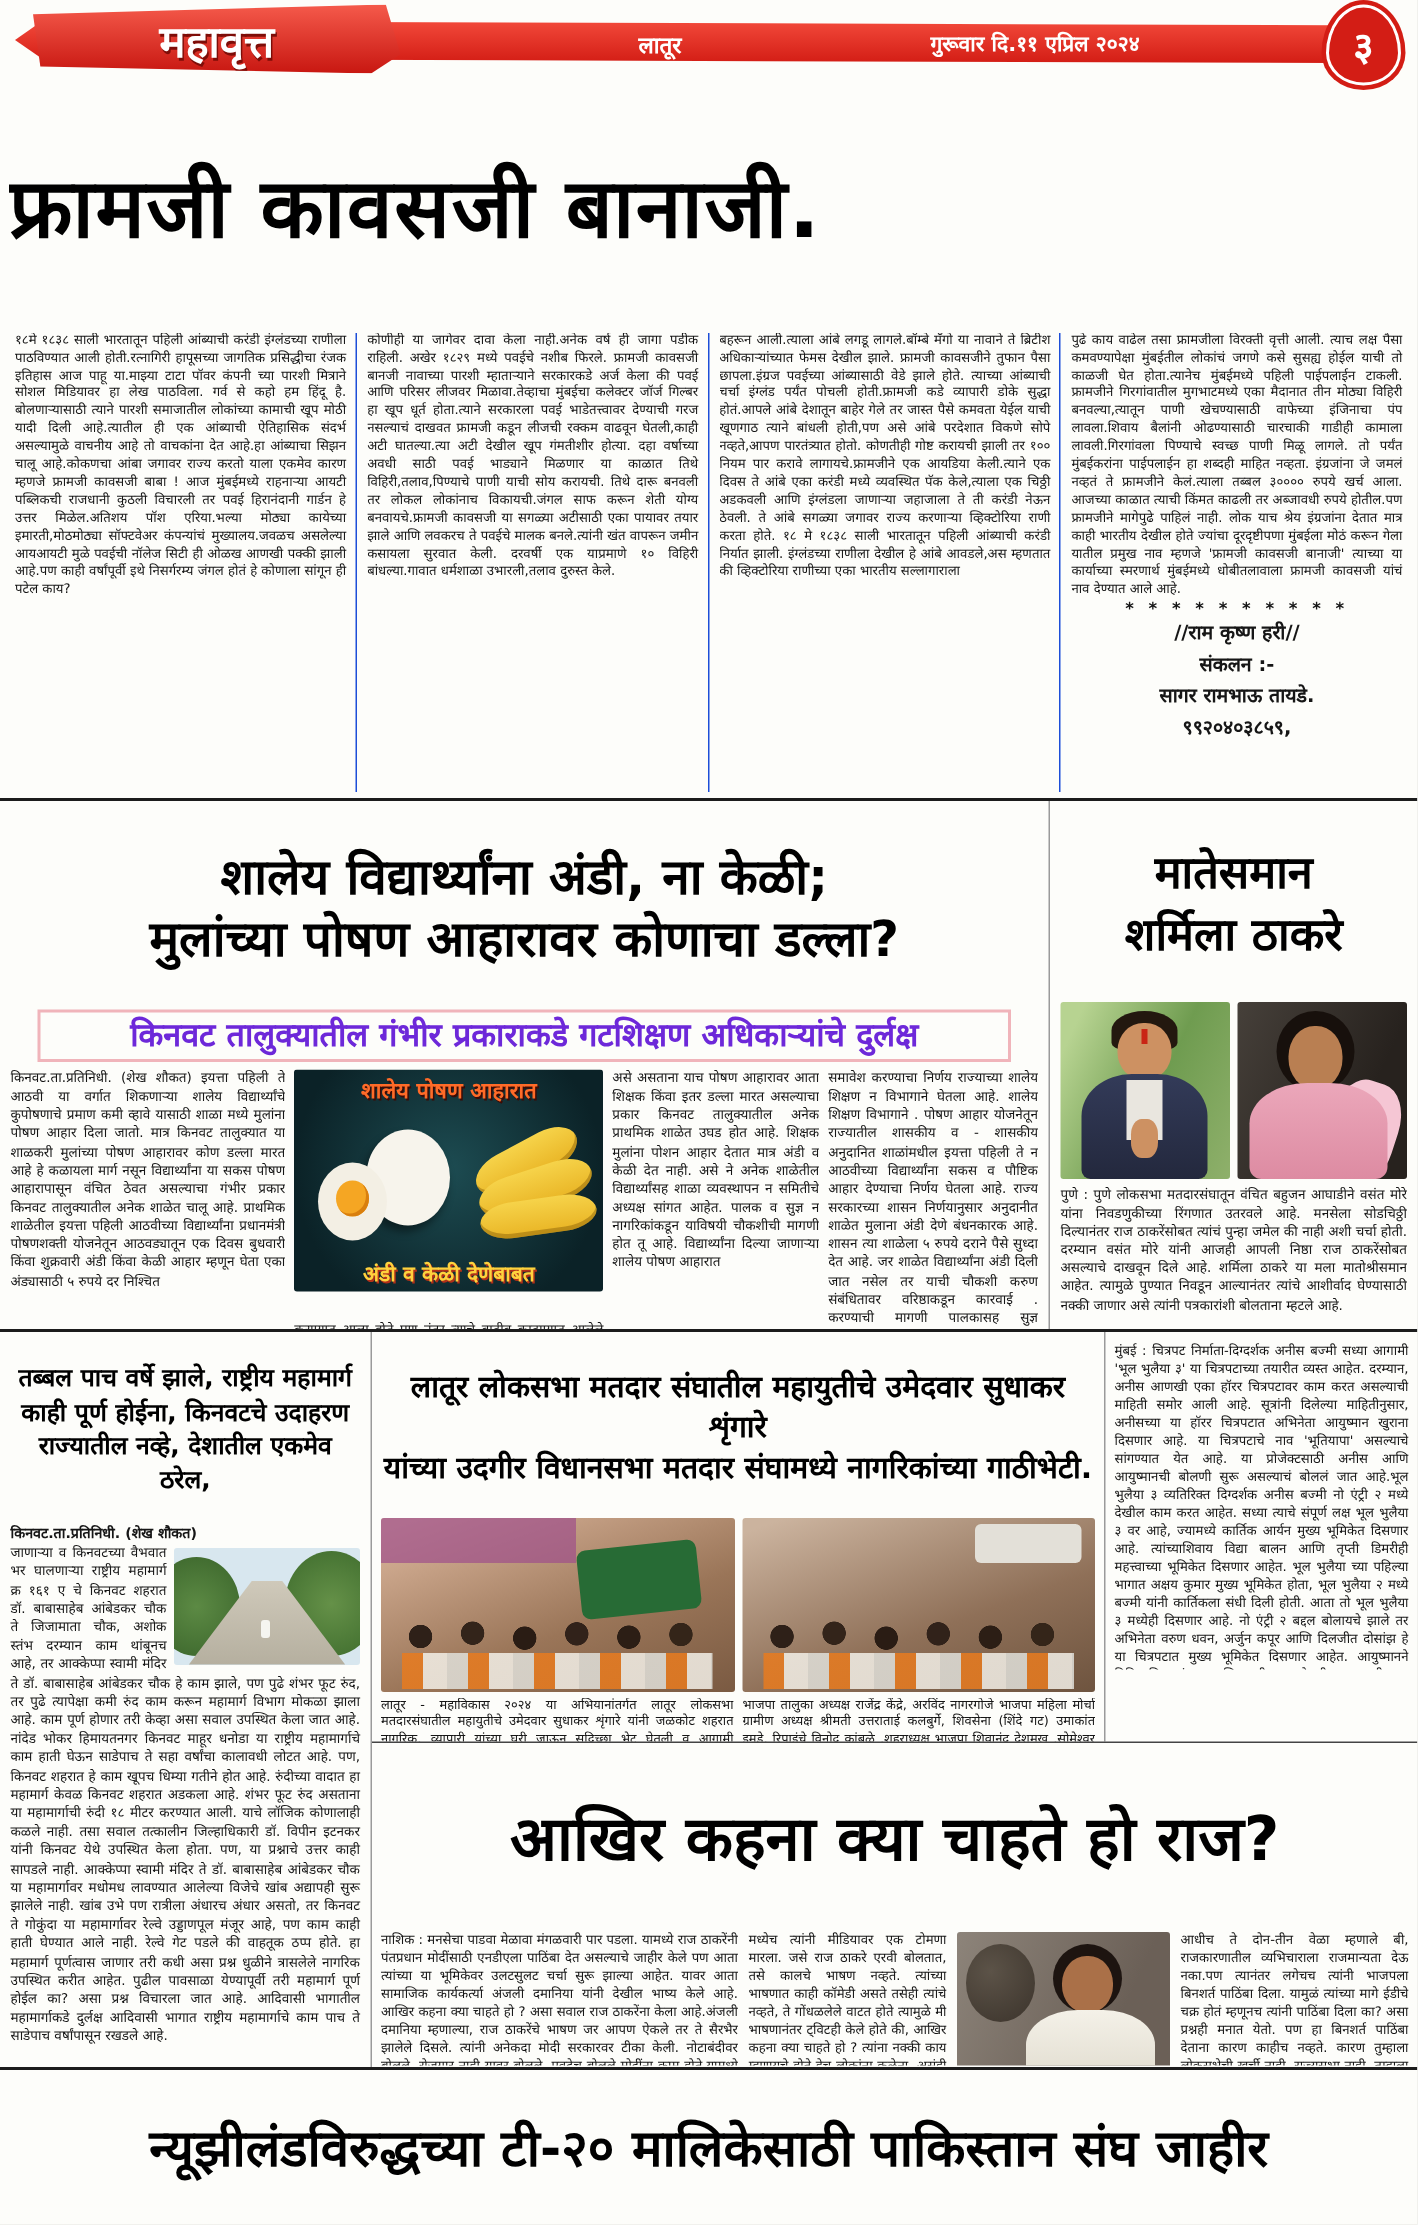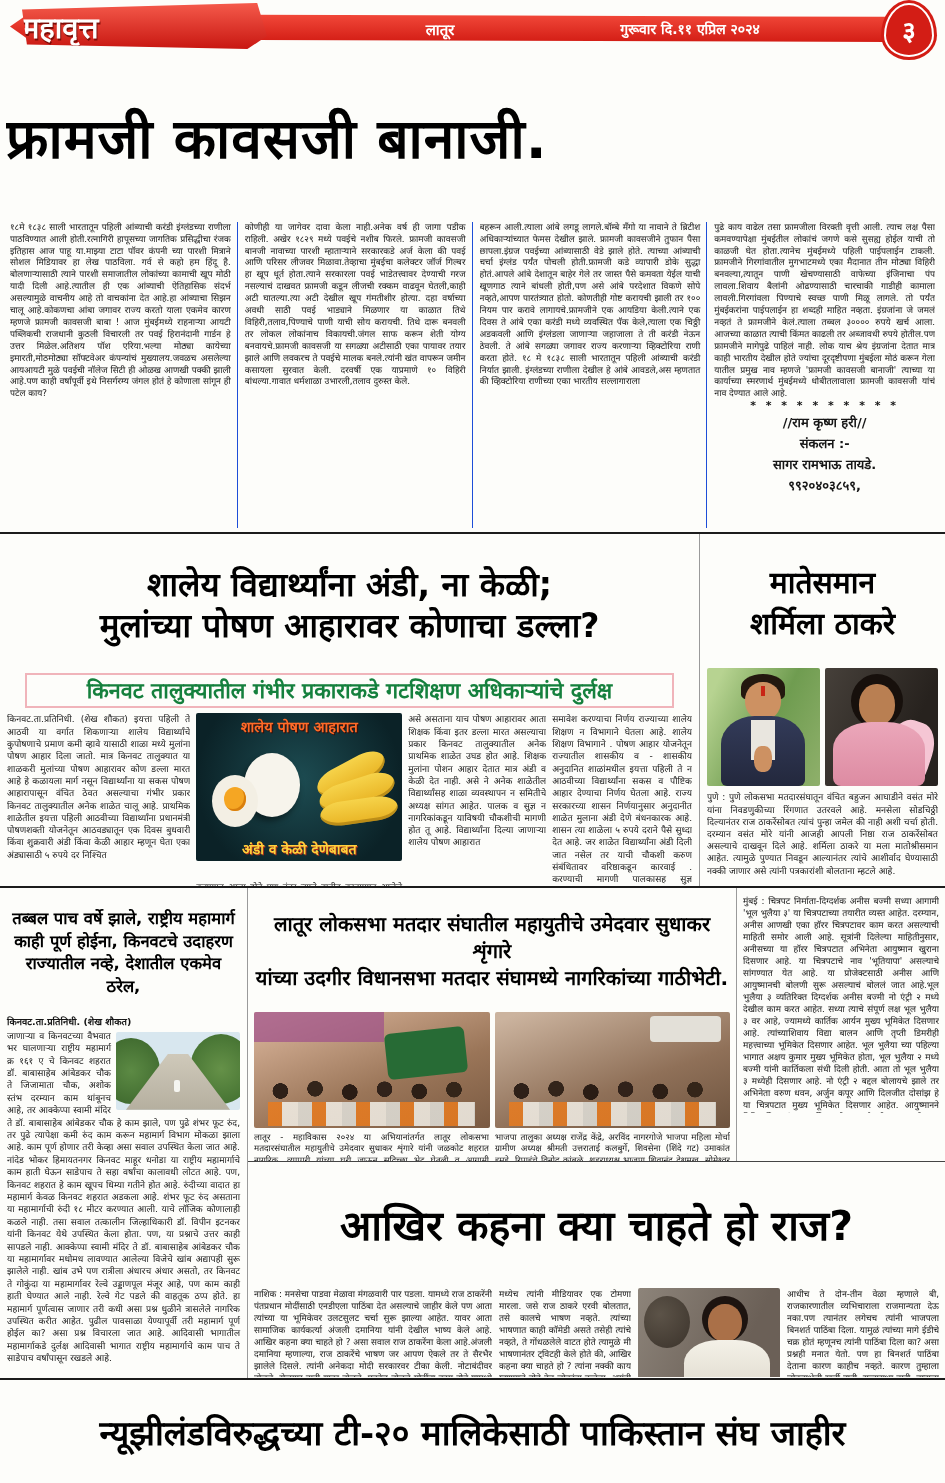--- a/index.html
+++ b/index.html
@@ -8,21 +8,21 @@
   .abs{position:absolute;}
 
   
   .masthead{height:58px;position:relative;}
   .mh-ribbon{position:absolute;left:10px;right:30px;top:14px;height:28px;
              background:linear-gradient(#f2493a,#d31d15);
              clip-path:polygon(0 45%,2% 0,97% 10%,100% 50%,97% 100%,2% 90%);}
   .mh-left{position:absolute;left:22px;top:3px;width:245px;height:46px;
            background:linear-gradient(#f55a4b,#c81711);
            clip-path:polygon(0 14%,96% 0,100% 72%,92% 100%,2% 90%);
-           display:flex;align-items:center;}
+           display:flex;align-items:center;justify-content:center;}
   .mh-title{color:#fff;font-size:29px;font-weight:800;text-shadow:1px 2px 0 #7e0d08;}
   .mh-city{position:absolute;left:380px;top:19px;width:120px;text-align:center;color:#fff;
            font-weight:700;font-size:15px;}
   .mh-date{position:absolute;left:575px;top:19px;width:230px;text-align:center;color:#fff;
            font-weight:700;font-size:14px;}
   .mh-badge{position:absolute;left:884px;top:3px;width:46px;height:50px;background:#d31d15;
             border-radius:50% 50% 50% 50%/60% 60% 40% 40%;display:flex;align-items:center;
             justify-content:center;border:2px solid #fff;box-shadow:0 0 0 3px #d31d15;}
   .mh-badge span{color:#fff;font-size:26px;font-weight:800;}
 
@@ -36,21 +36,21 @@
   .lead-col:last-child{border-right:none;padding-right:0;}
   .credits{text-align:center;font-weight:700;margin-top:8px;}
   .credits .flourish{font-size:11px;letter-spacing:3px;display:block;}
   .credits .cl{display:block;font-size:13px;line-height:21px;}
 
   
   .row2{display:flex;height:352px;border-top:2px solid #1c1c1c;}
   .school{width:700px;border-right:1px solid #9a9a9a;padding:3px 7px;box-sizing:border-box;overflow:hidden;}
   .school-head{font-size:33px;line-height:41px;font-weight:800;text-align:center;color:#000;}
   .school-sub{margin:4px 18px 0;border:2px solid #f0b4ba;padding:2px 4px;text-align:center;
-              font-size:21.5px;line-height:27px;font-weight:700;color:#15803d;}
+              font-size:21.5px;line-height:27px;font-weight:700;color:#6d28d9;}
   .school-body{display:flex;gap:6px;margin-top:5px;height:200px;overflow:hidden;}
   .s-col{font-size:9px;line-height:12.3px;text-align:justify;overflow:hidden;}
   .s-c1{width:186px;} .s-c3{width:140px;} .s-c4{width:142px;}
   .s-fig{width:206px;flex:none;}
   .fig-img{height:148px;position:relative;border-radius:2px;overflow:hidden;
            background:radial-gradient(circle at 50% 45%,#1d4c52,#0b2227 78%);}
   .fig-title{position:absolute;top:3px;width:100%;text-align:center;color:#ff6b28;
              font-weight:800;font-size:14.5px;text-shadow:1px 1px 0 #3c0b05;}
   .fig-label{position:absolute;bottom:3px;width:100%;text-align:center;color:#ffd23d;
              font-weight:800;font-size:14px;text-shadow:1px 1px 0 #b23018;}

